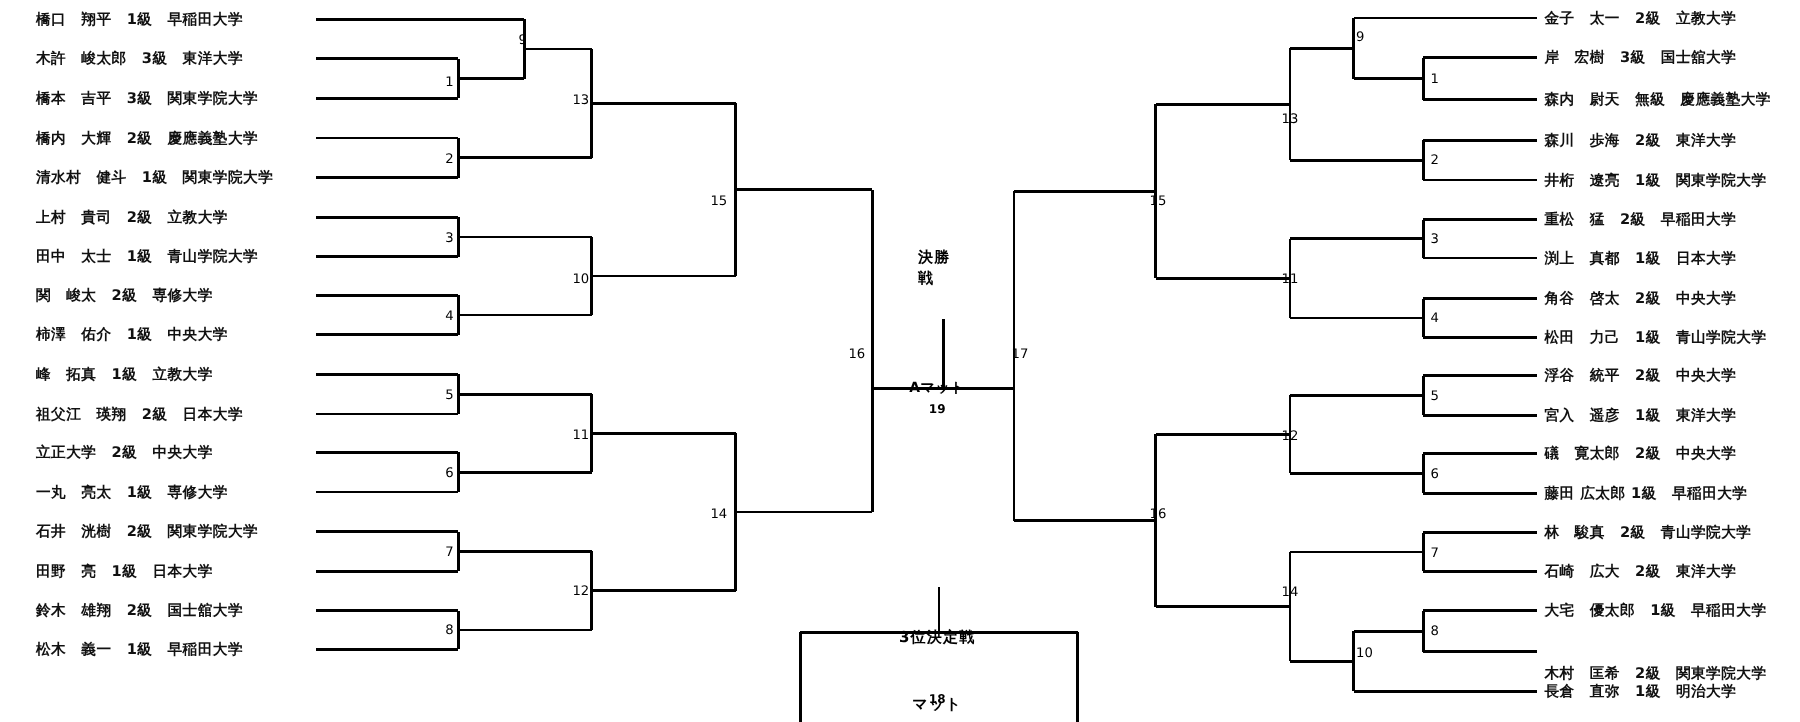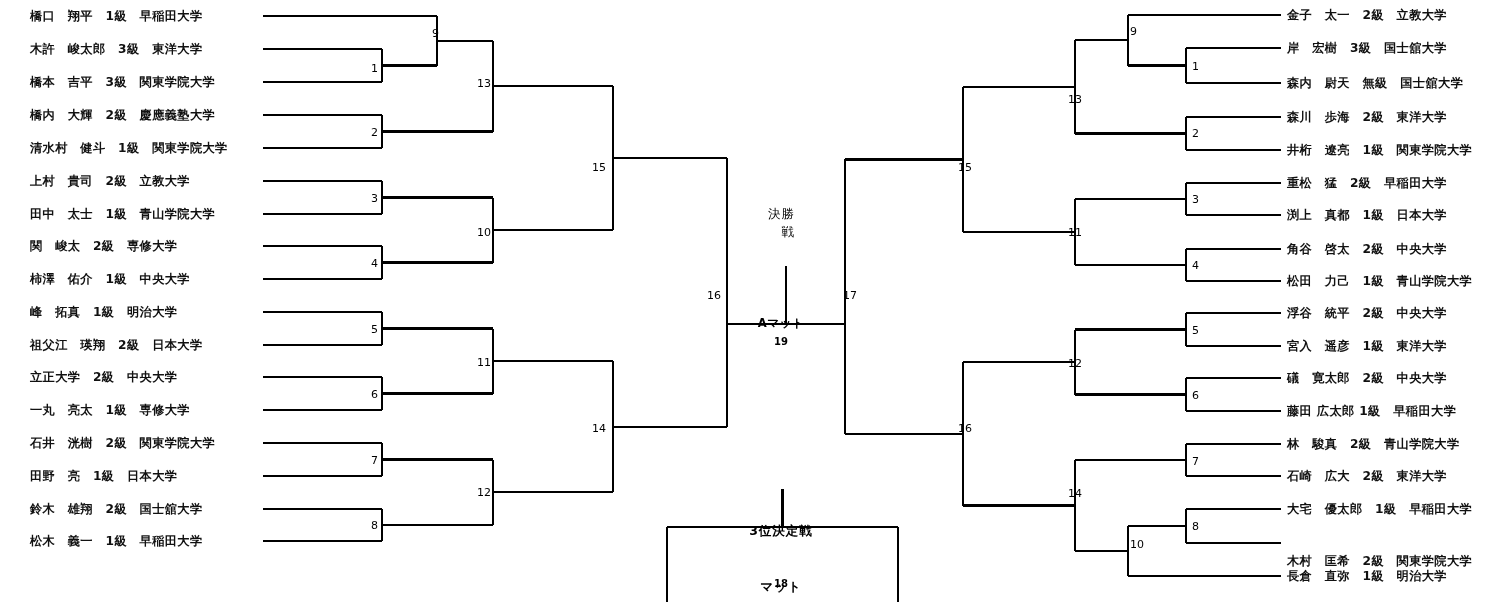--- a/index.html
+++ b/index.html
@@ -49,23 +49,23 @@
     color: #000;
     font-weight: 400;
     font-family: "DejaVu Sans", "Liberation Sans", sans-serif;
     white-space: nowrap;
     line-height: 1;
     transform: translateY(-50%);
   }
   .final-label {
     position: absolute;
     font-size: 12.5px;
-    font-weight: 400;
-    color: #000;
-    text-align: right;
+    font-weight: 700;
+    color: #000;
+    text-align: left;
     line-height: 1.45;
     width: 30px;
     letter-spacing: 1px;
   }
   .mat-label {
     position: absolute;
     font-size: 11.6px;
     font-weight: 700;
     color: #000;
     text-align: center;
@@ -211,34 +211,34 @@
   <div>
     <div class="entrant left" style="top:16px">橋口　翔平　1級　早稲田大学</div>
     <div class="entrant left" style="top:49px">木許　峻太郎　3級　東洋大学</div>
     <div class="entrant left" style="top:82px">橋本　吉平　3級　関東学院大学</div>
     <div class="entrant left" style="top:115px">橋内　大輝　2級　慶應義塾大学</div>
     <div class="entrant left" style="top:148px">清水村　健斗　1級　関東学院大学</div>
     <div class="entrant left" style="top:181px">上村　貴司　2級　立教大学</div>
     <div class="entrant left" style="top:214px">田中　太士　1級　青山学院大学</div>
     <div class="entrant left" style="top:246px">関　峻太　2級　専修大学</div>
     <div class="entrant left" style="top:279px">柿澤　佑介　1級　中央大学</div>
-    <div class="entrant left" style="top:312px">峰　拓真　1級　明治大学</div>
+    <div class="entrant left" style="top:312px">峰　拓真　1級　立教大学</div>
     <div class="entrant left" style="top:345px">祖父江　瑛翔　2級　日本大学</div>
     <div class="entrant left" style="top:377px">立正大学　2級　中央大学</div>
     <div class="entrant left" style="top:410px">一丸　亮太　1級　専修大学</div>
     <div class="entrant left" style="top:443px">石井　洸樹　2級　関東学院大学</div>
     <div class="entrant left" style="top:476px">田野　亮　1級　日本大学</div>
     <div class="entrant left" style="top:509px">鈴木　雄翔　2級　国士舘大学</div>
     <div class="entrant left" style="top:541px">松木　義一　1級　早稲田大学</div>
   </div>
 
   <div>
     <div class="entrant right" style="top:15px">金子　太一　2級　立教大学</div>
     <div class="entrant right" style="top:48px">岸　宏樹　3級　国士舘大学</div>
-    <div class="entrant right" style="top:83px">森内　尉天　無級　国士舘大学</div>
+    <div class="entrant right" style="top:83px">森内　尉天　無級　慶應義塾大学</div>
     <div class="entrant right" style="top:117px">森川　歩海　2級　東洋大学</div>
     <div class="entrant right" style="top:150px">井桁　遼亮　1級　関東学院大学</div>
     <div class="entrant right" style="top:183px">重松　猛　2級　早稲田大学</div>
     <div class="entrant right" style="top:215px">渕上　真都　1級　日本大学</div>
     <div class="entrant right" style="top:249px">角谷　啓太　2級　中央大学</div>
     <div class="entrant right" style="top:281px">松田　力己　1級　青山学院大学</div>
     <div class="entrant right" style="top:313px">浮谷　統平　2級　中央大学</div>
     <div class="entrant right" style="top:346px">宮入　遥彦　1級　東洋大学</div>
     <div class="entrant right" style="top:378px">礒　寛太郎　2級　中央大学</div>
     <div class="entrant right" style="top:411px">藤田 広太郎 1級　早稲田大学</div>

